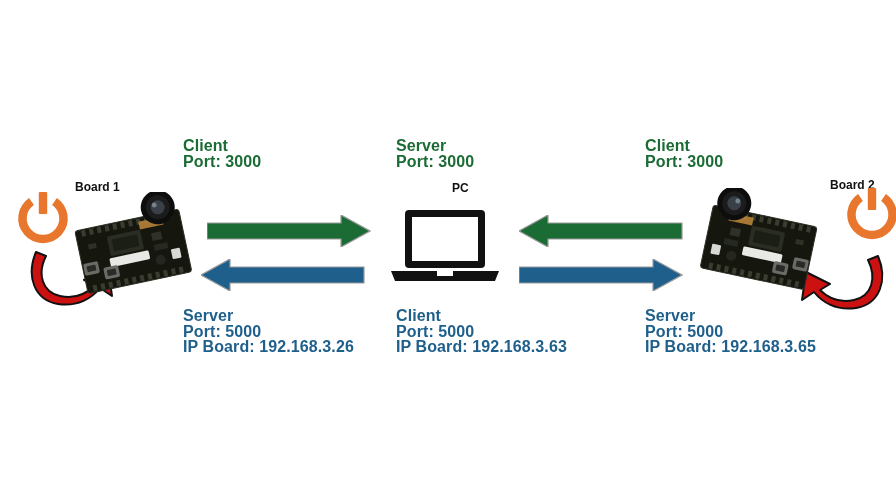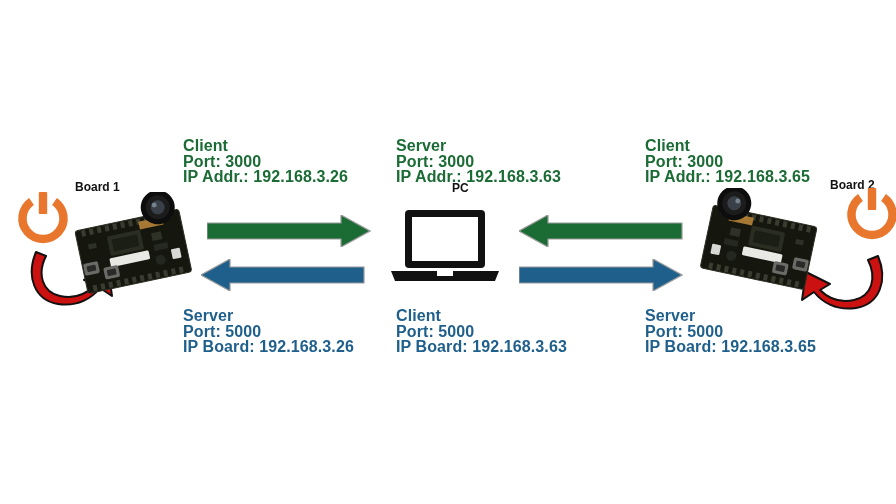--- a/index.html
+++ b/index.html
@@ -60,33 +60,30 @@
   .board svg { display: block; }
 </style>
 </head>
 <body>
 
 <div id="canvas">
 
   <div class="info-block info-green" style="left:183px; top:138px;">
     <span class="line">Client</span>
     <span class="line">Port: 3000</span>
-    <span class="line">IP Addr.: 192.168.3.26</span>
   </div>
 
   <div class="info-block info-green" style="left:396px; top:138px;">
     <span class="line">Server</span>
     <span class="line">Port: 3000</span>
-    <span class="line">IP Addr.: 192.168.3.63</span>
   </div>
 
   <div class="info-block info-green" style="left:645px; top:138px;">
     <span class="line">Client</span>
     <span class="line">Port: 3000</span>
-    <span class="line">IP Addr.: 192.168.3.65</span>
   </div>
 
   <div class="info-block info-blue" style="left:183px; top:308px;">
     <span class="line">Server</span>
     <span class="line">Port: 5000</span>
     <span class="line">IP Board: 192.168.3.26</span>
   </div>
 
   <div class="info-block info-blue" style="left:396px; top:308px;">
     <span class="line">Client</span>

